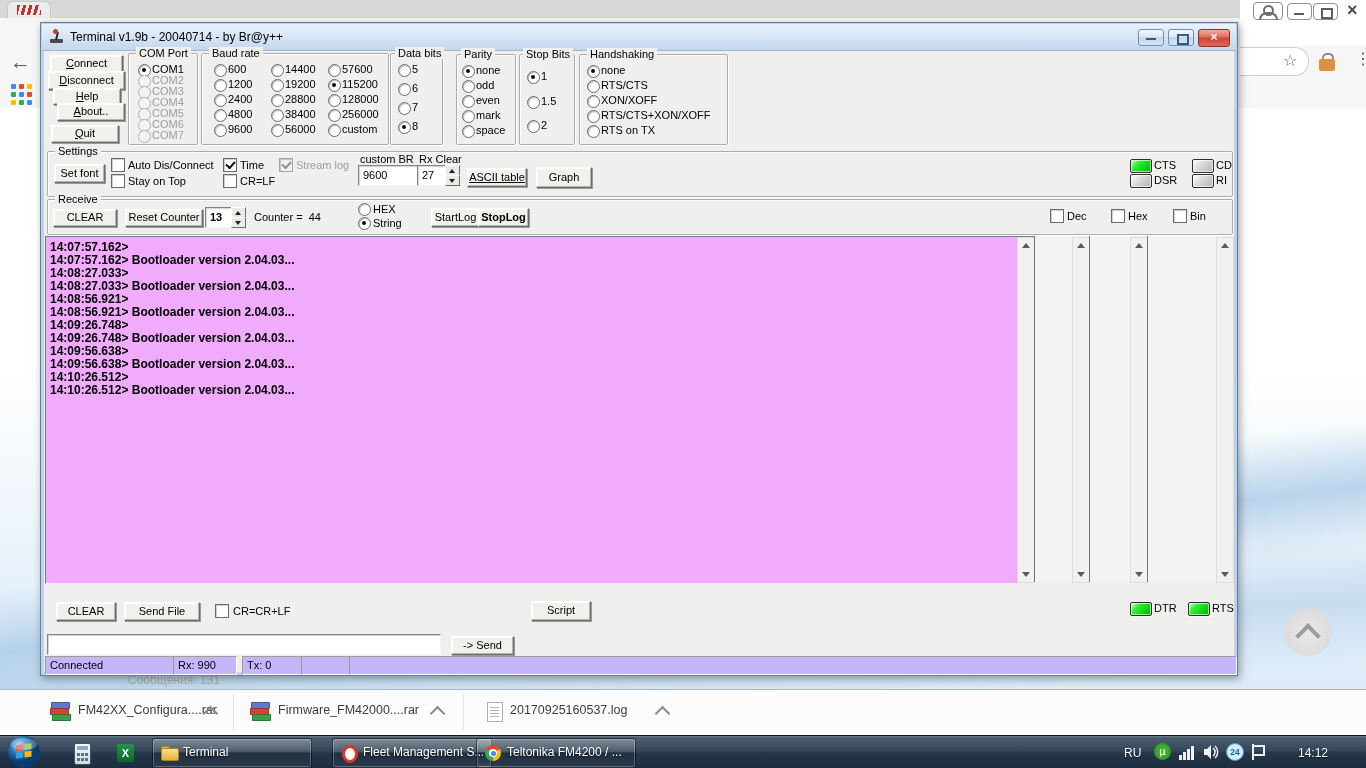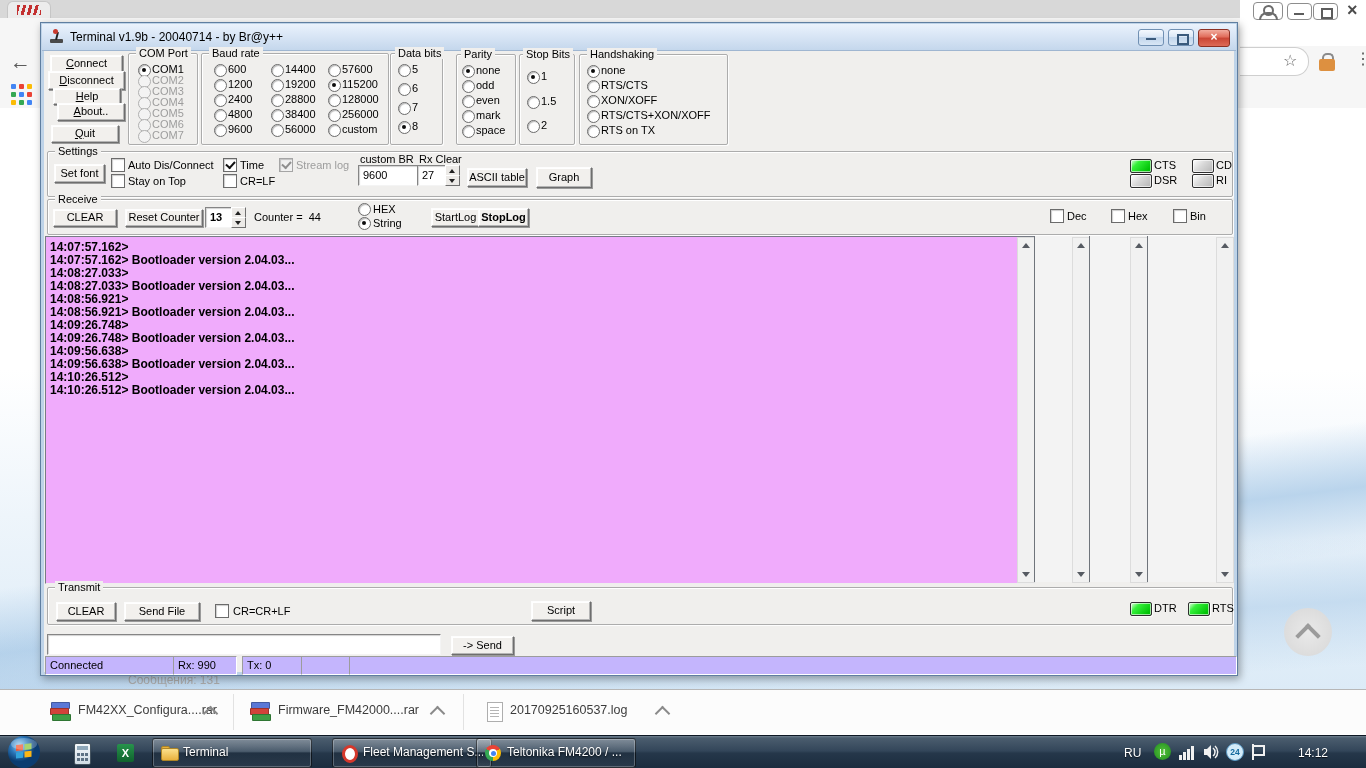--- a/index.html
+++ b/index.html
@@ -293,21 +293,21 @@
     <div class="abs t11" style="left:319px;top:131px;">custom BR</div>
     <div class="inp" style="left:317px;top:142px;width:68px;height:16px;">9600</div>
     <div class="abs t11" style="left:378px;top:131px;">Rx Clear</div>
     <div class="inp" style="left:376px;top:142px;width:26px;height:16px;">27</div>
     <div class="spinb" style="left:404px;top:142px;">
         <div class="tri-u"></div>
       </div>
     <div class="spinb" style="left:404px;top:152px;">
         <div class="tri-d"></div>
       </div>
-    <div class="btn" style="left:426px;top:145px;width:58px;height:17px;line-height:16px;">ASCII table</div>
+    <div class="btn" style="left:426px;top:145px;width:58px;height:17px;line-height:16px;text-decoration:underline;">ASCII table</div>
     <div class="btn" style="left:495px;top:144px;width:54px;height:19px;line-height:18px;">Graph</div>
     <div class="led on" style="left:1089px;top:136px;"></div>
       <div class="abs t11" style="left:1113px;top:137px;">CTS</div>
     <div class="led off" style="left:1151px;top:136px;"></div>
       <div class="abs t11" style="left:1175px;top:137px;">CD</div>
     <div class="led off" style="left:1089px;top:151px;"></div>
       <div class="abs t11" style="left:1113px;top:152px;">DSR</div>
     <div class="led off" style="left:1151px;top:151px;"></div>
       <div class="abs t11" style="left:1175px;top:152px;">RI</div>
 
@@ -357,23 +357,20 @@
     <div class="pane" style="left:993px;top:213px;width:55px;height:346px;">
       <div class="vsb" style="right:0;top:1px;height:344px;"></div>
     </div>
     <div class="pane" style="left:1048px;top:213px;width:58px;height:346px;">
       <div class="vsb" style="right:0;top:1px;height:344px;"></div>
     </div>
     <div class="pane" style="left:1106px;top:213px;width:86px;height:346px;">
       <div class="vsb" style="right:0;top:1px;height:344px;"></div>
     </div>
 
-    <div class="grp" style="left:6px;top:564px;width:1184px;height:36px;">
-      <div class="leg">Transmit</div>
-    </div>
     <div class="btn" style="left:15px;top:579px;width:58px;height:17px;line-height:16px;">CLEAR</div>
     <div class="btn" style="left:83px;top:579px;width:74px;height:17px;line-height:16px;">Send File</div>
     <div class="cb" style="left:174px;top:581px;"></div>
       <div class="abs t11" style="left:192px;top:583px;">CR=CR+LF</div>
     <div class="btn" style="left:490px;top:578px;width:58px;height:18px;line-height:17px;">Script</div>
     <div class="led on" style="left:1089px;top:579px;"></div>
       <div class="abs t11" style="left:1113px;top:580px;">DTR</div>
     <div class="led on" style="left:1147px;top:579px;"></div>
       <div class="abs t11" style="left:1171px;top:580px;">RTS</div>
 

